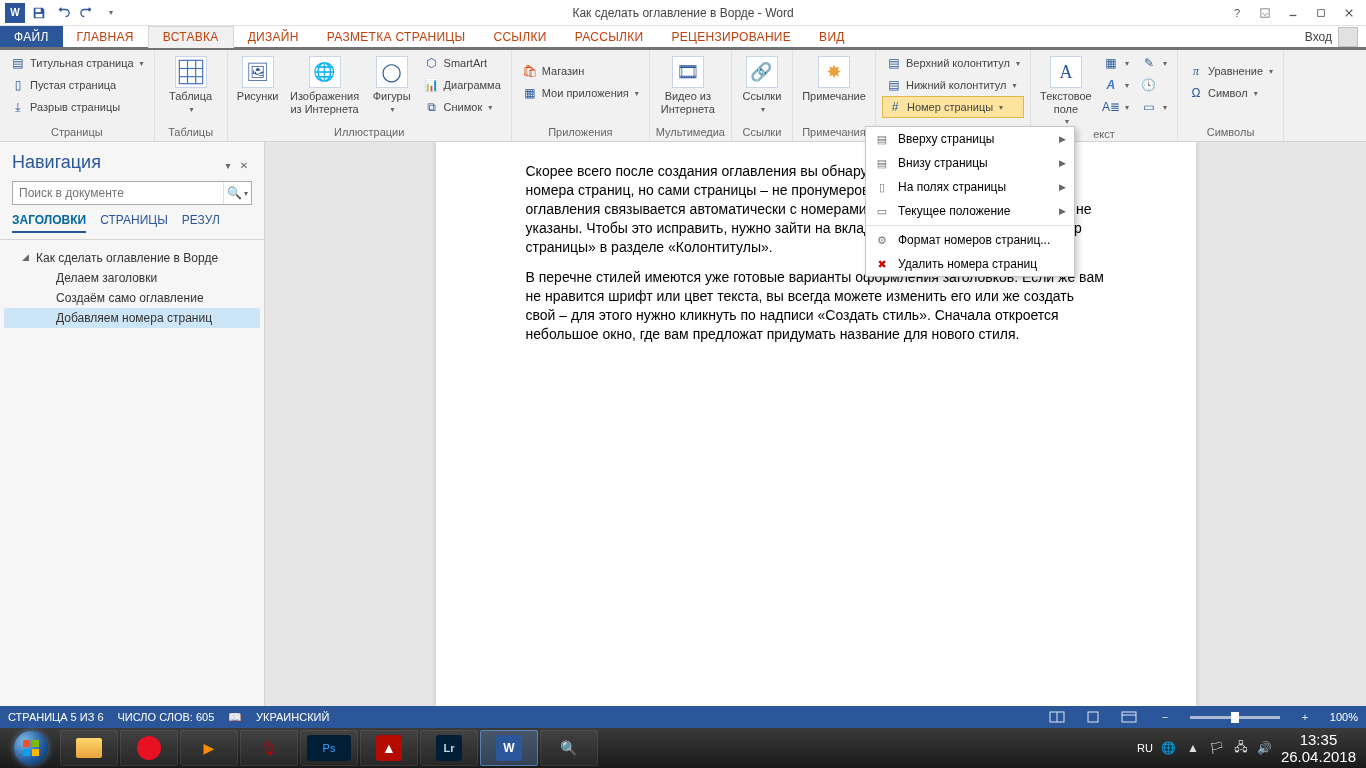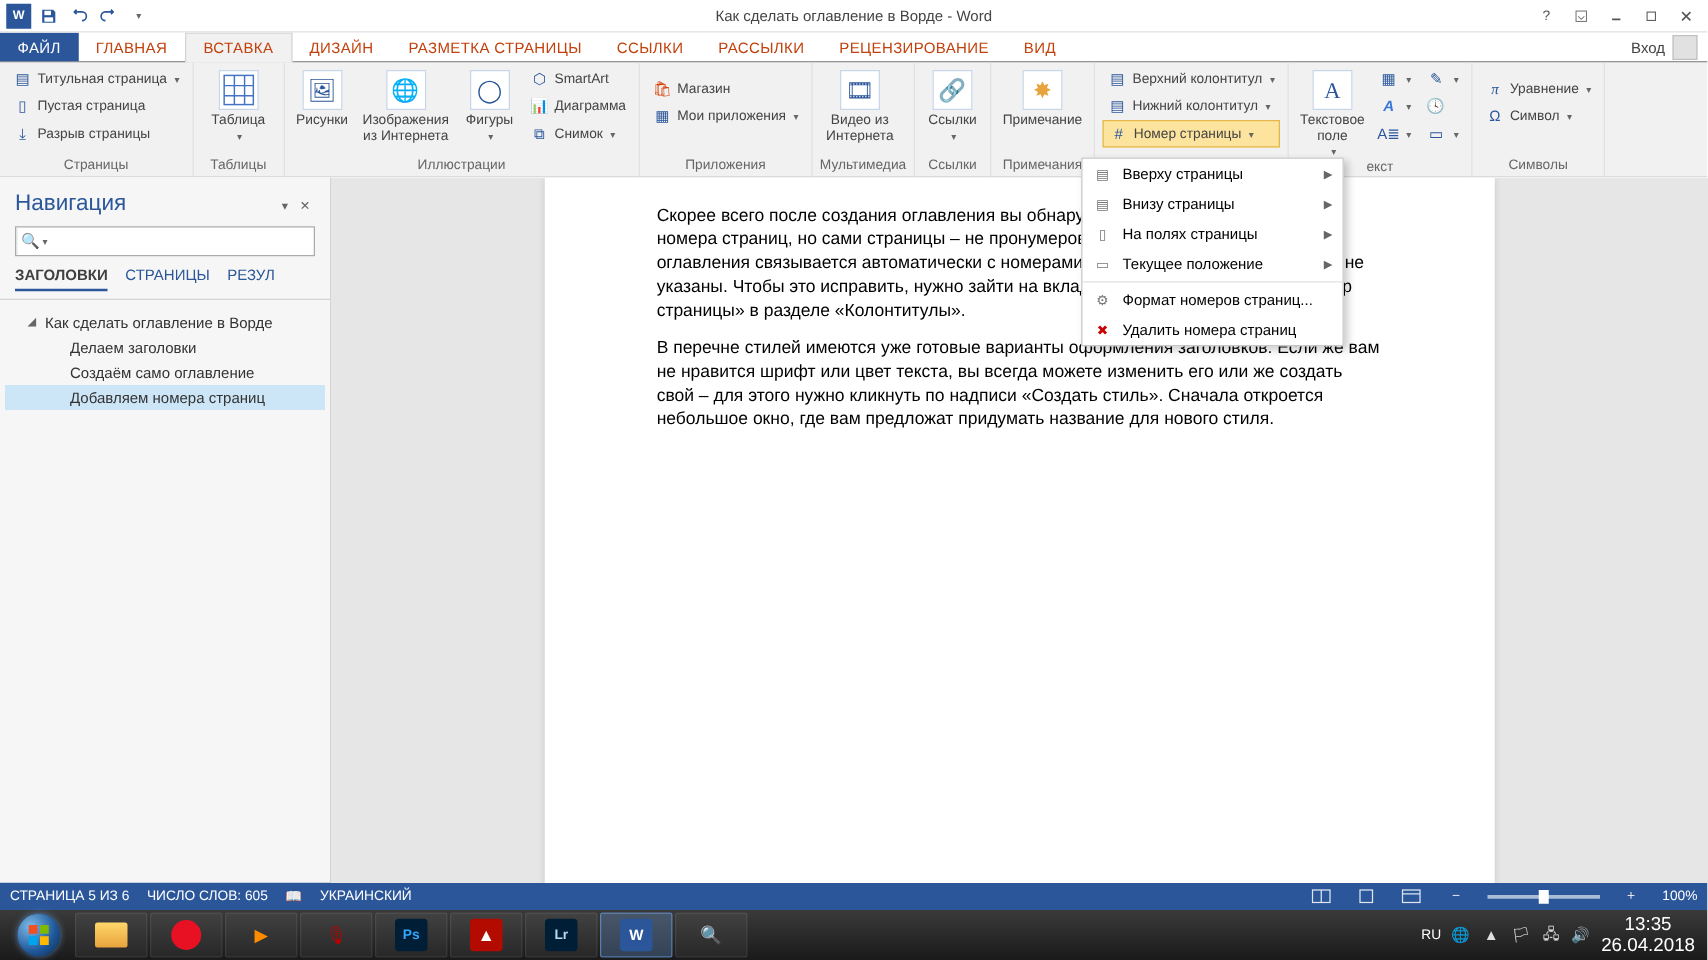--- a/index.html
+++ b/index.html
@@ -9,21 +9,21 @@
 .titlebar { height: 26px; background: #fff; display: flex; align-items: center; border-bottom: 1px solid #e1e1e1; position: relative; }
 .titlebar .qat { display: flex; align-items: center; gap: 2px; padding-left: 4px; }
 .titlebar .qat-item { width: 22px; height: 22px; display: flex; align-items: center; justify-content: center; font-size: 12px; cursor: pointer; }
 .titlebar .word-icon { width: 20px; height: 20px; background: #2b579a; color: #fff; display: flex; align-items: center; justify-content: center; font-size: 10px; font-weight: bold; }
 .titlebar .title { position: absolute; left: 50%; transform: translateX(-50%); font-size: 12px; color: #444; }
 .titlebar .win-controls { margin-left: auto; display: flex; align-items: center; gap: 2px; padding-right: 4px; }
 .titlebar .win-controls .wc { width: 26px; height: 20px; display: flex; align-items: center; justify-content: center; font-size: 11px; color: #555; cursor: pointer; }
 .titlebar .win-controls .wc svg { width: 10px; height: 10px; }
 
 
-.ribbon-tabs { height: 24px; display: flex; align-items: stretch; background: #fff; border-bottom: 1px solid #737373; font-size: 12px; }
+.ribbon-tabs { height: 24px; display: flex; align-items: stretch; background: #fff; border-bottom: 3px solid #737373; font-size: 12px; }
 .ribbon-tabs .tab { padding: 0 14px; display: flex; align-items: center; color: #c2410c; cursor: pointer; text-transform: uppercase; letter-spacing: 0.3px; }
 .ribbon-tabs .tab.file { background: #2b579a; color: #fff; }
 .ribbon-tabs .tab.active { background: #f1f1f1; border: 1px solid #d4d4d4; border-bottom: 1px solid #f1f1f1; margin-bottom: -1px; }
 .ribbon-tabs .signin { margin-left: auto; display: flex; align-items: center; gap: 6px; padding-right: 8px; font-size: 12px; color: #444; }
 .ribbon-tabs .signin .avatar { width: 20px; height: 20px; background: #e1e1e1; border: 1px solid #c0c0c0; }
 
 
 .ribbon { height: 92px; background: #f1f1f1; border-bottom: 1px solid #d4d4d4; display: flex; font-size: 11px; color: #444; }
 .ribbon .group { border-right: 1px solid #e1e1e1; display: flex; flex-direction: column; padding: 2px 6px 0; }
 .ribbon .group .items { flex: 1; display: flex; align-items: flex-start; gap: 4px; }
@@ -42,21 +42,21 @@
 
 .navpane { width: 265px; border-right: 1px solid #d4d4d4; background: #f6f6f6; display: flex; flex-direction: column; font-size: 12px; }
 .navpane .hdr { display: flex; align-items: flex-end; padding: 10px 12px 8px; }
 .navpane .hdr h3 { font-size: 18px; font-weight: normal; color: #2b579a; flex: 1; }
 .navpane .hdr .hbtn { width: 16px; height: 16px; display: flex; align-items: center; justify-content: center; color: #666; cursor: pointer; font-size: 10px; }
 .navpane .search { margin: 0 12px 8px; display: flex; border: 1px solid #ababab; background: #fff; height: 24px; }
 .navpane .search input { flex: 1; border: none; outline: none; padding: 0 6px; font-size: 12px; }
 .navpane .search .sbtn { width: 28px; border-left: 1px solid #e1e1e1; display: flex; align-items: center; justify-content: center; color: #666; cursor: pointer; }
 .navpane .tabs { display: flex; gap: 14px; padding: 0 12px 6px; border-bottom: 1px solid #d4d4d4; font-size: 12px; }
 .navpane .tabs .t { color: #2b579a; cursor: pointer; padding-bottom: 4px; }
-.navpane .tabs .t.active { color: #404040; border-bottom: 2px solid #2b579a; font-weight: 600; }
+.navpane .tabs .t.active { color: #0369a1; border-bottom: 2px solid #2b579a; font-weight: 600; }
 .navpane .tree { padding: 8px 4px; overflow-y: auto; flex: 1; }
 .navpane .tree .node { padding: 3px 8px 3px 20px; cursor: pointer; white-space: nowrap; overflow: hidden; text-overflow: ellipsis; color: #333; position: relative; }
 .navpane .tree .node.lvl1 { padding-left: 32px; }
 .navpane .tree .node.lvl2 { padding-left: 52px; }
 .navpane .tree .node.sel { background: #cde6f7; }
 .navpane .tree .caret { position: absolute; left: 6px; top: 4px; font-size: 9px; color: #666; }
 .navpane .tree .node.lvl1 .caret { left: 18px; }
 
 
 .docarea { flex: 1; background: #e6e6e6; overflow: auto; position: relative; }
@@ -367,20 +367,21 @@
 
 <div class="main">
 
   <div class="navpane">
     <div class="hdr">
       <h3>Навигация</h3>
       <div class="hbtn">▾</div>
       <div class="hbtn">✕</div>
     </div>
     <div class="search">
+      <input type="text" placeholder="Поиск в документе" style="">
       <div class="sbtn">🔍<span style="font-size:8px;margin-left:2px">▾</span></div>
     </div>
     <div class="tabs">
       <div class="t active">ЗАГОЛОВКИ</div>
       <div class="t">СТРАНИЦЫ</div>
       <div class="t">РЕЗУЛ</div>
     </div>
     <div class="tree">
       <div class="node lvl1"><span class="caret">◢</span><span>Как сделать оглавление в Ворде</span></div>
       <div class="node lvl2">Делаем заголовки</div>
@@ -477,21 +478,21 @@
   <div class="tbtn">
       <div class="tico" style="background:#e81123;width:24px;height:24px;border-radius:50%"></div>
     </div>
   <div class="tbtn">
       <div class="tico" style="color:#ff8c00">▶</div>
     </div>
   <div class="tbtn">
       <div class="tico" style="color:#b00">🎙</div>
     </div>
   <div class="tbtn">
-      <div class="tico" style="background:#001e36;color:#31a8ff;font-weight:bold;font-size:11px;width:26px;height:26px;border-radius:3px;display:flex;align-items:center;justify-content:center">Ps</div>
+      <div class="tico" style="background:#001e36;color:#31a8ff;font-weight:normal;font-size:11px;width:44px;height:26px;border-radius:3px;display:flex;align-items:center;justify-content:center">Ps</div>
     </div>
   <div class="tbtn">
       <div class="tico" style="background:#b30b00;color:#fff;width:26px;height:26px;border-radius:3px;display:flex;align-items:center;justify-content:center">▲</div>
     </div>
   <div class="tbtn">
       <div class="tico" style="background:#001e36;color:#b4d9f0;font-weight:bold;font-size:11px;width:26px;height:26px;border-radius:3px;display:flex;align-items:center;justify-content:center">Lr</div>
     </div>
   <div class="tbtn active">
       <div class="tico" style="background:#2b579a;color:#fff;font-weight:bold;font-size:12px;width:26px;height:26px;border-radius:3px;display:flex;align-items:center;justify-content:center">W</div>
     </div>

